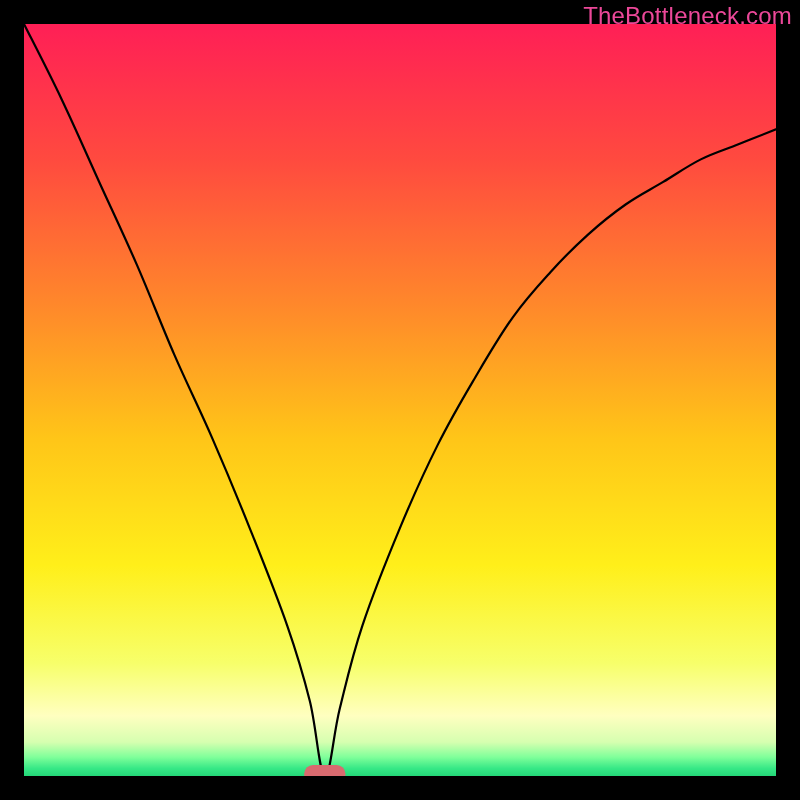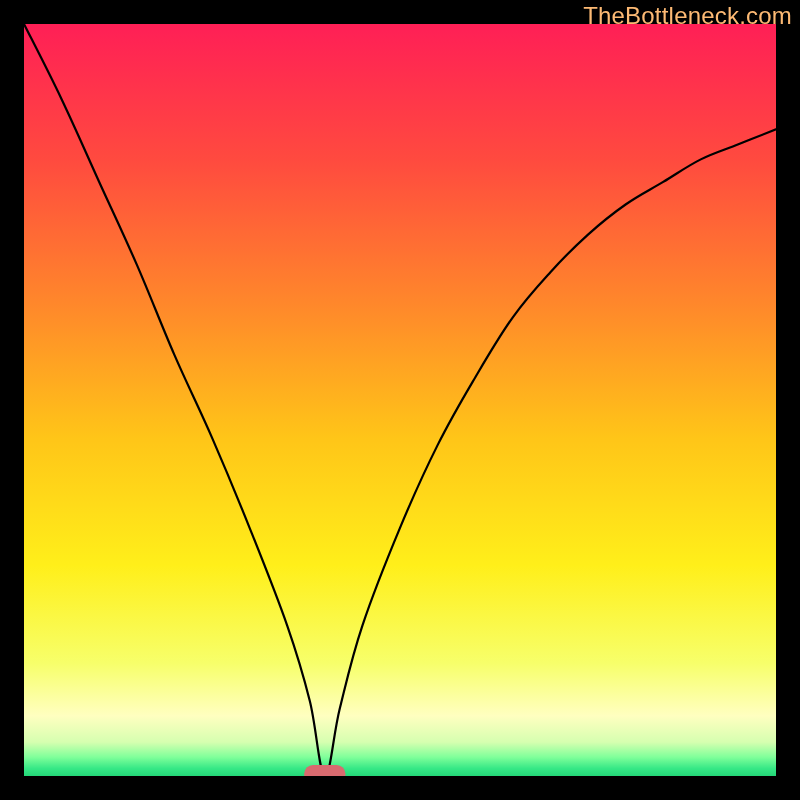--- a/index.html
+++ b/index.html
@@ -23,21 +23,21 @@
     position: absolute;
     left: 0;
     top: 0;
     width: 752px;
     height: 752px;
   }
   .watermark {
     position: absolute;
     top: 2px;
     right: 8px;
-    color: #fdba74;
+    color: #ec4899;
     font-size: 24px;
     letter-spacing: 0.2px;
     font-weight: 400;
   }
   svg {
     display: block;
   }
 </style>
 </head>
 <body>

